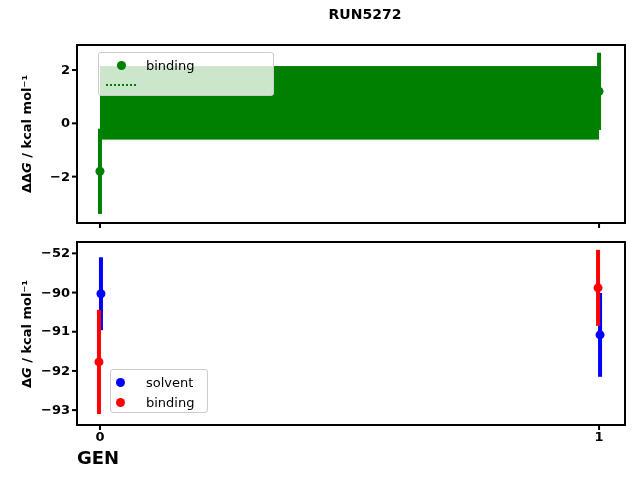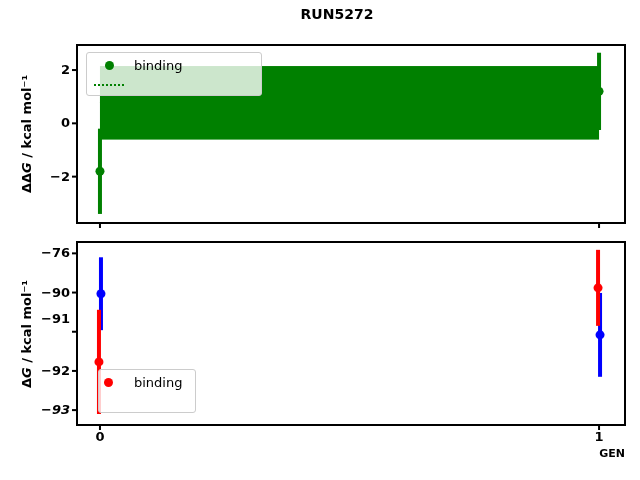--- a/index.html
+++ b/index.html
@@ -2,44 +2,44 @@
 <html><head>
 <meta charset="utf-8">
 <style>
   html,body{margin:0;padding:0;background:#ffffff;}
   .figure{
     position:relative;width:640px;height:480px;background:#ffffff;
     font-family:"DejaVu Sans",sans-serif;color:#000;overflow:hidden;
   }
   #plot-svg{position:absolute;left:0;top:0;}
   .title{
-    position:absolute;left:63px;top:6px;width:548px;text-align:center;
+    position:absolute;left:91px;top:6px;width:548px;text-align:center;
     font-size:14px;font-weight:700;
   }
   .ylab{
     position:absolute;transform:translate(-50%,-50%) rotate(-90deg);
     white-space:nowrap;font-size:13px;font-weight:700;
   }
   .ylab .it{font-style:italic;}
   .ytick{
     position:absolute;right:570px;text-align:right;font-size:13px;
     font-weight:700;line-height:18px;height:18px;white-space:nowrap;
   }
   .xtick{
     position:absolute;top:429px;transform:translateX(-50%);
     font-size:13px;font-weight:700;
   }
   .xlab{
-    position:absolute;left:77px;top:447px;width:548px;text-align:right;
-    font-size:11px;font-weight:700;
+    position:absolute;left:77px;top:447px;width:548px;text-align:left;
+    font-size:18px;font-weight:700;
   }
   .legend{
     position:absolute;background:rgba(255,255,255,0.8);
     border:1px solid #cccccc;border-radius:3px;
-    font-size:13px;box-sizing:border-box;padding-top:2px;
+    font-size:13px;box-sizing:border-box;padding-top:2px;margin-left:12px;
   }
   #legend-top{left:86px;top:52px;width:176px;height:44px;}
   #legend-bottom{left:98px;top:369px;width:98px;height:44px;}
   .lrow{display:flex;align-items:center;height:20px;}
   .lmark-wide{width:44px;display:flex;justify-content:center;align-items:center;flex:none;}
   .lmark-narrow{width:18px;display:flex;justify-content:center;align-items:center;flex:none;}
   .dot{width:9px;height:9px;border-radius:50%;flex:none;}
   .dotline{width:30px;height:0;border-top:2px dotted #008000;flex:none;}
   .llabel{margin-left:3px;white-space:nowrap;}
   #legend-bottom .llabel{margin-left:17px;}
@@ -87,25 +87,25 @@
   </div>
 
   <div class="ylab" style="left:26px;top:334px;">
     <span>Δ</span><span class="it">G</span><span> / kcal mol⁻¹</span>
   </div>
 
   <span class="ytick" style="top:61px;">2</span>
   <span class="ytick" style="top:114px;">0</span>
   <span class="ytick" style="top:168px;">−2</span>
 
-  <span class="ytick" style="top:244px;">−76</span>
+  <span class="ytick" style="top:244px;">−52</span>
   <span class="ytick" style="top:284px;text-align:center;">−90</span>
-  <span class="ytick" style="top:310px;">−91</span>
+  <span class="ytick" style="top:322px;">−91</span>
   <span class="ytick" style="top:362px;">−92</span>
-  <span class="ytick" style="top:401px;font-style:italic;">−93</span>
+  <span class="ytick" style="top:401px;">−93</span>
 
   <span class="xtick" style="left:100px;">0</span>
   <span class="xtick" style="left:599px;">1</span>
 
   <div class="xlab">GEN</div>
 
   <div class="legend" id="legend-top">
     <div class="lrow">
       <span class="lmark-wide">
           <span class="dot" style="background:#008000;"></span>
@@ -115,19 +115,25 @@
     <div class="lrow">
       <span class="lmark-wide">
           <span class="dotline"></span>
         </span>
     </div>
   </div>
 
   <div class="legend" id="legend-bottom">
     <div class="lrow">
       <span class="lmark-narrow">
+          <span class="dot" style="background:#0000ff;"></span>
+        </span>
+      <span class="llabel">solvent</span>
+    </div>
+    <div class="lrow">
+      <span class="lmark-narrow">
           <span class="dot" style="background:#ff0000;"></span>
         </span>
       <span class="llabel">binding</span>
     </div>
   </div>
 
 </div>
 
 </body></html>

